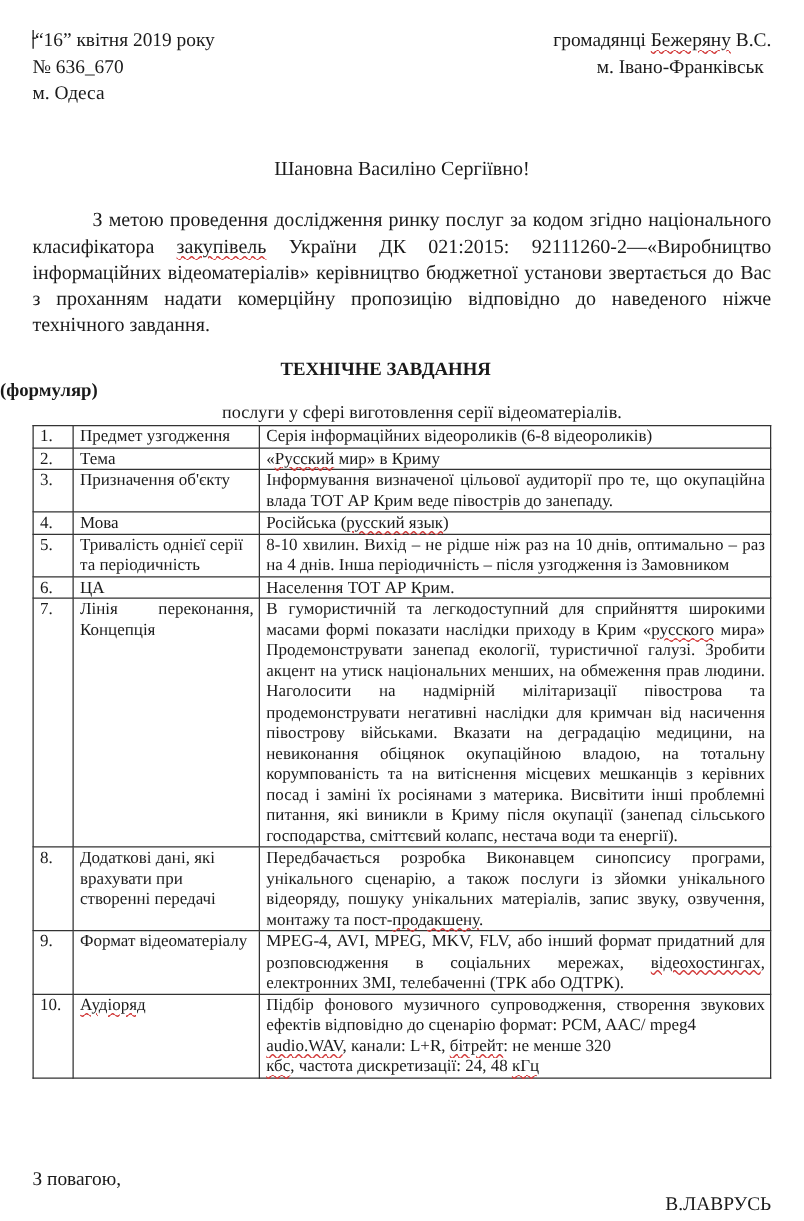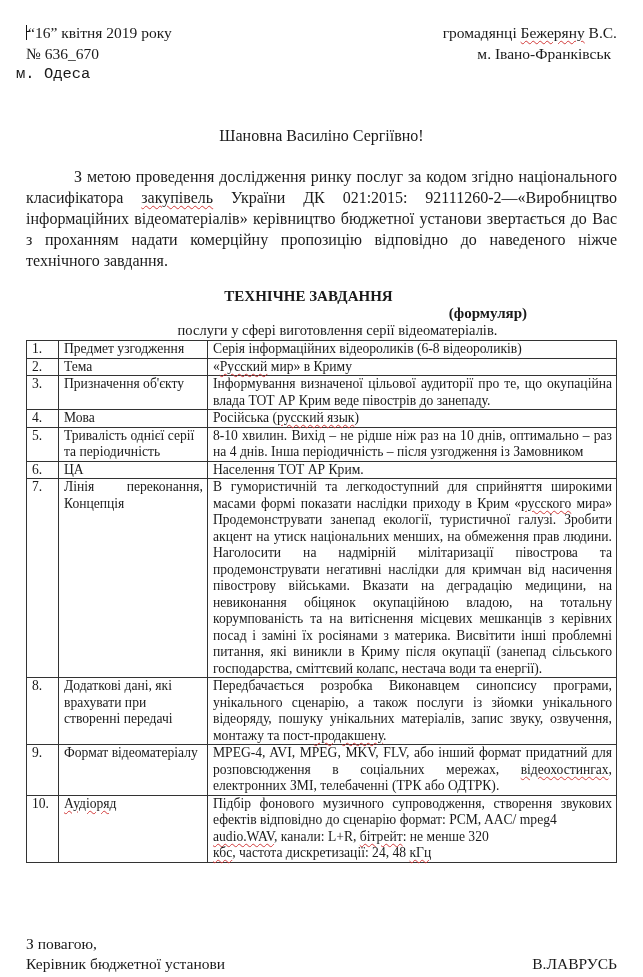--- a/index.html
+++ b/index.html
@@ -12,21 +12,21 @@
   .hdr-line { font-size: 15.5px; line-height: 21px; white-space: nowrap; }
   .cursor-mark { display: inline-block; width: 1px; height: 15px; background: #111; vertical-align: -2px; margin-right: 1px; position: relative; }
   .cursor-mark::after { content: ""; position: absolute; left: 0; top: 6px; width: 3px; height: 1px; background: #111; }
   .spell { text-decoration: underline wavy #d23a3a; text-decoration-thickness: 1px; text-underline-offset: 2px; }
   .salutation { font-size: 16px; text-align: center; width: 643px; left: 0; top: 127px; }
   .intro {
     left: 26px; width: 591px; top: 166px;
     font-size: 16px; line-height: 21px; text-align: justify; text-indent: 48px;
   }
   .ts-title { left: 0; width: 617px; text-align: center; top: 288px; font-size: 15px; font-weight: bold; line-height: 17px; }
-  .ts-sub { left: 0; width: 527px; text-align: right; top: 305px; font-size: 15px; font-weight: bold; line-height: 17px; }
+  .ts-sub { left: 0; width: 527px; text-align: left; top: 305px; font-size: 15px; font-weight: bold; line-height: 17px; }
   .ts-desc { left: 0; width: 643px; text-align: center; top: 322px; font-size: 14.5px; line-height: 17px; padding-left: 16px; }
   table.spec {
     position: absolute; left: 26px; top: 340px; width: 591px;
     border-collapse: collapse; font-size: 13.6px; line-height: 16.5px;
   }
   table.spec td {
     border: 1.2px solid #333; vertical-align: top; padding: 0 4px 0 5px;
   }
   td.num { width: 22px; padding-left: 6px; }
   td.label { width: 139px; }
@@ -35,21 +35,21 @@
   .signoff { left: 26px; top: 934px; font-size: 15.5px; line-height: 20px; }
   .signer { right: 26px; top: 954px; font-size: 15.5px; line-height: 20px; }
 </style>
 </head>
 <body>
 
 <div class="abs hdr-line" style="left:26px; top:22px;">
   <span class="cursor-mark"></span><span>“16” квітня 2019 року</span>
 </div>
 <div class="abs hdr-line" style="left:26px; top:43px;">№ 636_670</div>
-<div class="abs hdr-line" style="left:16px; top:64px;font-family:Liberation Mono, monospace;">м. Одеса</div>
+<div class="abs hdr-line" style="left:26px; top:64px;">м. Одеса</div>
 
 <div class="abs hdr-line" style="right:26px; top:22px;">
   <span>громадянці </span><span class="spell">Бежеряну</span><span> В.С.</span>
 </div>
 <div class="abs hdr-line" style="right:32px; top:43px;">м. Івано-Франківськ</div>
 
 <div class="abs salutation">Шановна Василіно Сергіївно!</div>
 
 <div class="abs intro">
   <span>З метою проведення дослідження ринку послуг за кодом згідно національного класифікатора </span><span class="spell">закупівель</span><span> України ДК 021:2015: 92111260-2—«Виробництво інформаційних відеоматеріалів» керівництво бюджетної установи звертається до Вас з проханням надати комерційну пропозицію відповідно до наведеного ніжче технічного завдання.</span>
@@ -109,15 +109,14 @@
     <tr style="height:64px;">
       <td class="num">10.</td>
       <td class="label"><span class="spell">Аудіоряд</span></td>
       <td class="val"><span>Підбір фонового музичного супроводження, створення звукових ефектів відповідно до сценарію формат: PCM, AAC/ mpeg4</span><br><span style="display:block; text-align:left;"><span class="spell">audio.WAV</span><span>, канали: L+R, </span><span class="spell">бітрейт</span><span>: не менше 320</span><br><span class="spell">кбс</span><span>, частота дискретизації: 24, 48 </span><span class="spell">кГц</span></span></td>
     </tr>
   </tbody>
 </table>
 
 <div class="abs signoff">
   <div>З повагою,</div>
-  <div>Керівник бюджетної установи</div>
 </div>
 <div class="abs signer">В.ЛАВРУСЬ</div>
 
 </body></html>

